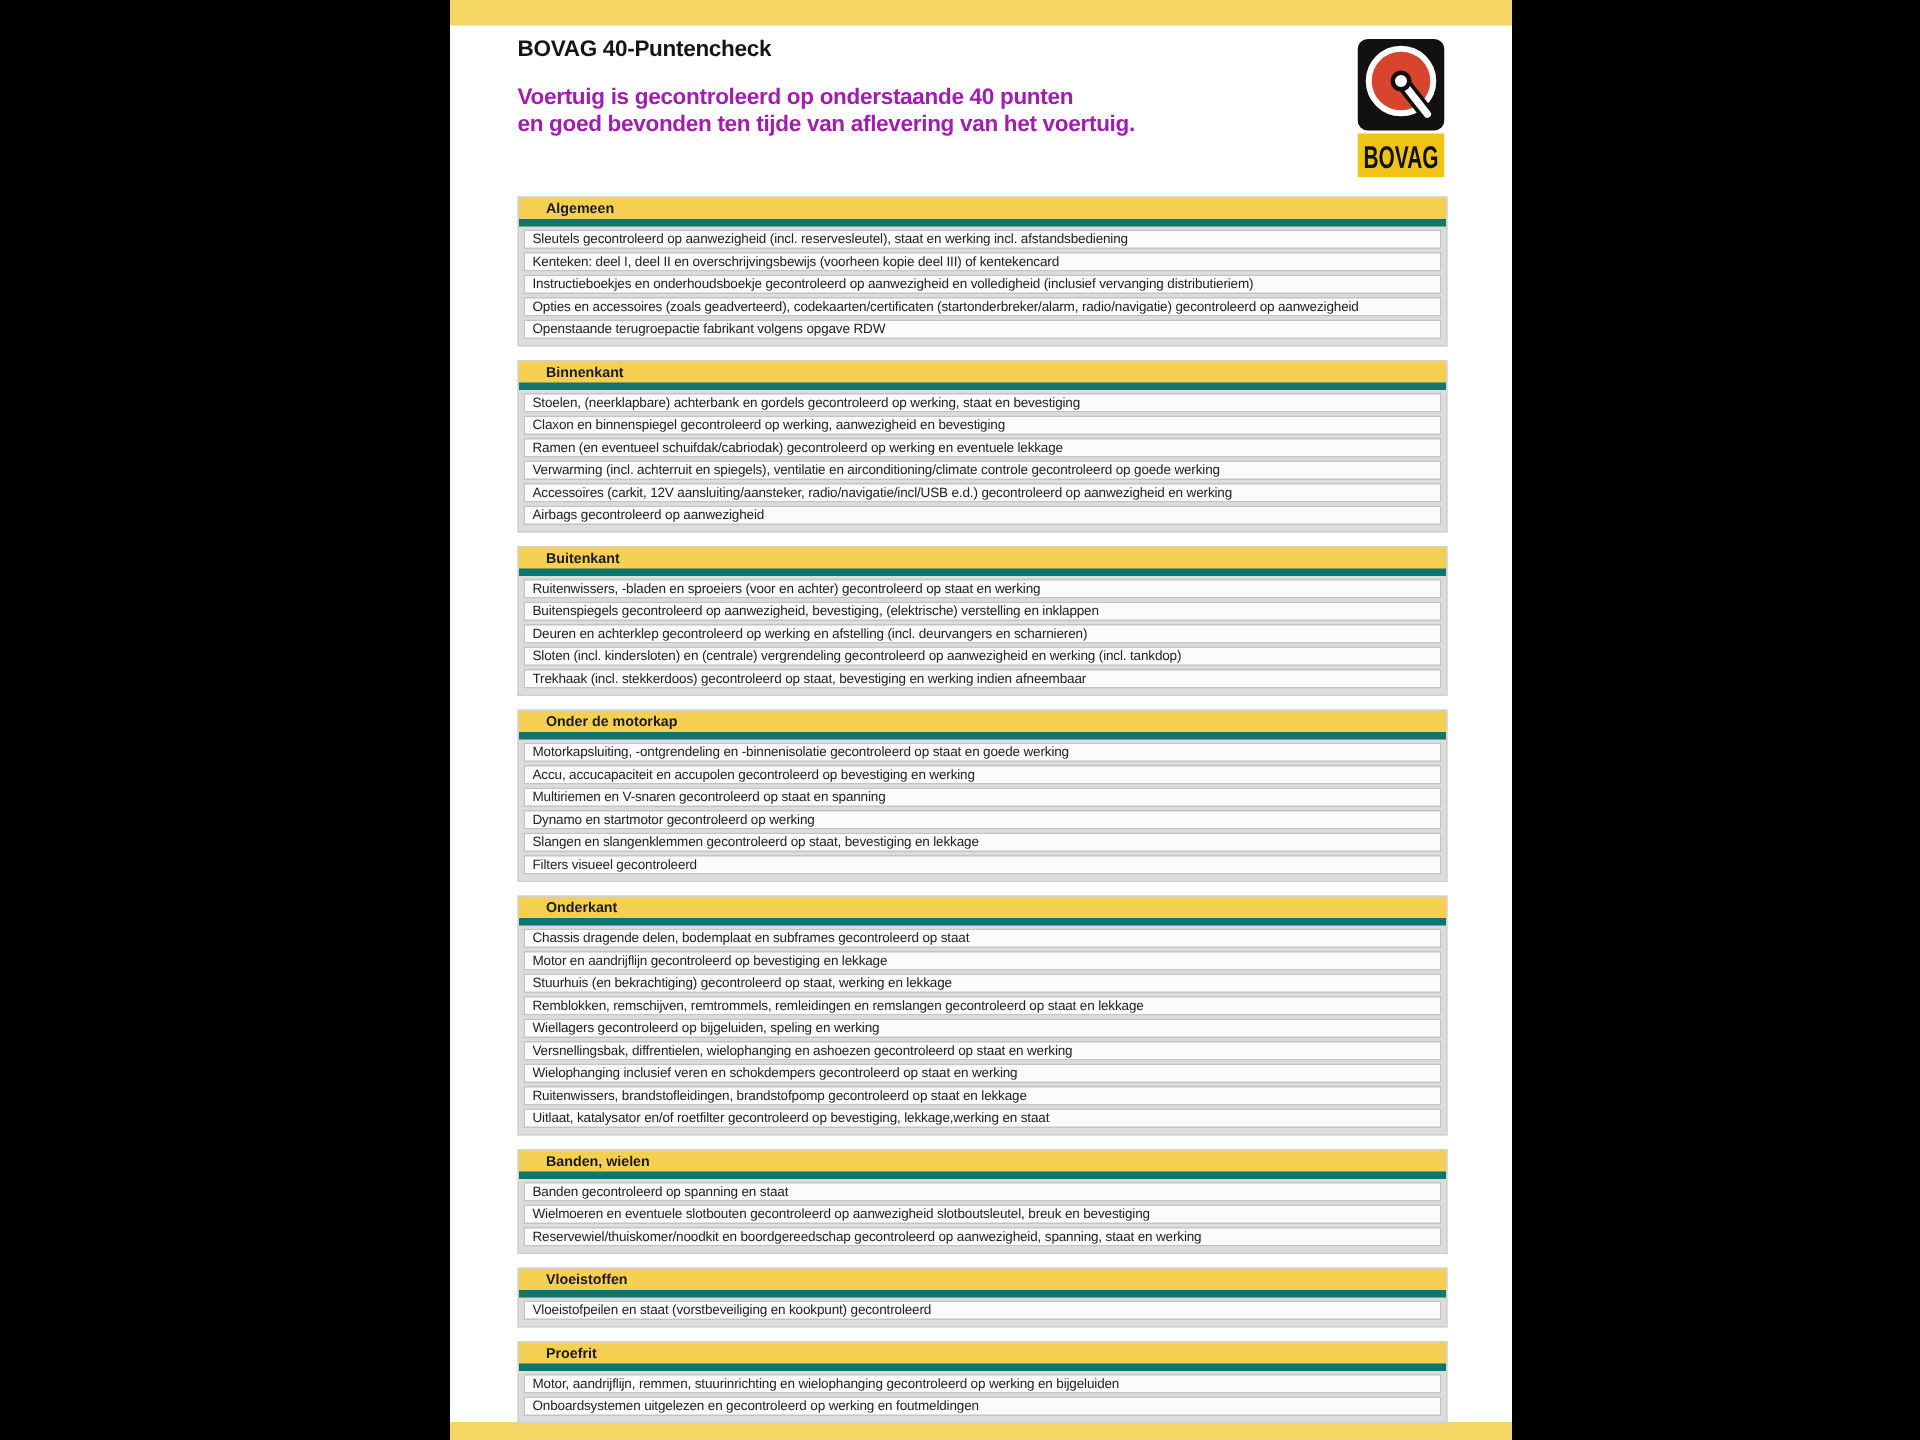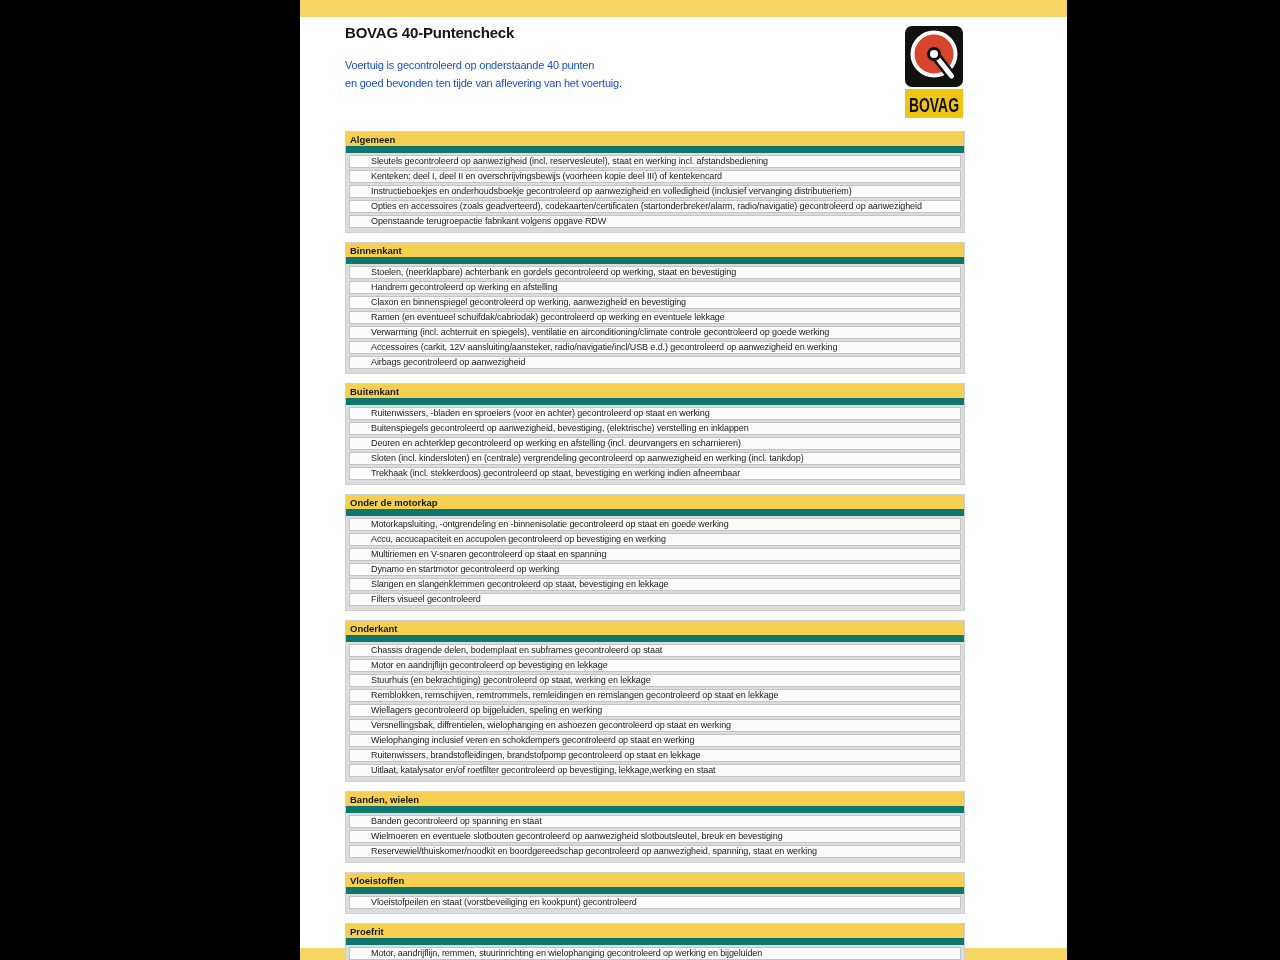--- a/index.html
+++ b/index.html
@@ -1,33 +1,33 @@
 <!DOCTYPE html>
 <html style="--yellow-bar: #f5d665; --yellow-header: #f4cf52; --logo-yellow: #f0c414; --logo-red: #d8442e; --logo-black: #111111;"><head>
 <meta charset="utf-8">
 <style>
   html,body{margin:0;padding:0;}
   body{background:#000;font-family:"Liberation Sans","DejaVu Sans",sans-serif;}
   .stage{position:relative;width:1280px;height:960px;background:#000;overflow:hidden;}
   .letterbox{position:absolute;top:0;height:960px;background:#000;}
   .letterbox.left{left:0;width:300px;}
   .letterbox.right{right:0;width:300px;}
-  .page{position:absolute;left:300px;top:0;width:767px;height:960px;background:#fff;}
+  .page{position:absolute;left:300px;top:0;width:708px;height:960px;background:#fff;}
   .bar{position:absolute;left:0;right:0;background:var(--yellow-bar);}
   .bar.top{top:0;height:17px;}
   .bar.bottom{bottom:0;height:12px;}
   .doc-title{position:absolute;left:45px;top:24px;font-size:15px;font-weight:bold;color:#151515;letter-spacing:-0.2px;}
-  .doc-subtitle{position:absolute;left:45px;top:56px;font-size:11px;font-weight:normal;color:#1d4ed8;line-height:18px;letter-spacing:-0.2px;}
+  .doc-subtitle{position:absolute;left:45px;top:56px;font-size:15px;font-weight:bold;color:#a21caf;line-height:18px;letter-spacing:-0.2px;}
   .logo{position:absolute;left:605px;top:26px;width:58px;height:92px;}
   .content{position:absolute;left:45px;top:131px;width:620px;}
   .section{background:#dcdcdc;margin-bottom:9px;padding:0 0 4px 0;border:1px solid #d0d0d0;}
   .sec-header{background:var(--yellow-header);font-size:9.5px;font-weight:bold;color:#1a1a1a;
-              padding:2px 6px 1px 4px;height:11px;line-height:11px;border-bottom:7px solid #0f766e;}
+              padding:2px 6px 1px 18px;height:11px;line-height:11px;border-bottom:5px solid #0f766e;}
   .row{background:#fbfbfb;border:1px solid #c4c4c4;margin:2px 3px 0 3px;height:11px;line-height:11px;
-       font-size:9px;color:#222;padding:0 21px;white-space:nowrap;overflow:hidden;letter-spacing:-0.1px;}
+       font-size:9px;color:#222;padding:0 5px;white-space:nowrap;overflow:hidden;letter-spacing:-0.1px;}
 </style>
 </head>
 <body>
 
 <div class="stage">
   <div class="letterbox left"></div>
   <div class="letterbox right"></div>
 
   <div class="page">
     <div class="bar top"></div>
@@ -59,21 +59,20 @@
           <div class="sec-header">Algemeen</div>
           <div class="row">Sleutels gecontroleerd op aanwezigheid (incl. reservesleutel), staat en werking incl. afstandsbediening</div>
           <div class="row">Kenteken: deel I, deel II en overschrijvingsbewijs (voorheen kopie deel III) of kentekencard</div>
           <div class="row">Instructieboekjes en onderhoudsboekje gecontroleerd op aanwezigheid en volledigheid (inclusief vervanging distributieriem)</div>
           <div class="row">Opties en accessoires (zoals geadverteerd), codekaarten/certificaten (startonderbreker/alarm, radio/navigatie) gecontroleerd op aanwezigheid</div>
           <div class="row">Openstaande terugroepactie fabrikant volgens opgave RDW</div>
         </div>
         <div class="section">
           <div class="sec-header">Binnenkant</div>
           <div class="row">Stoelen, (neerklapbare) achterbank en gordels gecontroleerd op werking, staat en bevestiging</div>
-          <div class="row">Handrem gecontroleerd op werking en afstelling</div>
           <div class="row">Claxon en binnenspiegel gecontroleerd op werking, aanwezigheid en bevestiging</div>
           <div class="row">Ramen (en eventueel schuifdak/cabriodak) gecontroleerd op werking en eventuele lekkage</div>
           <div class="row">Verwarming (incl. achterruit en spiegels), ventilatie en airconditioning/climate controle gecontroleerd op goede werking</div>
           <div class="row">Accessoires (carkit, 12V aansluiting/aansteker, radio/navigatie/incl/USB e.d.) gecontroleerd op aanwezigheid en werking</div>
           <div class="row">Airbags gecontroleerd op aanwezigheid</div>
         </div>
         <div class="section">
           <div class="sec-header">Buitenkant</div>
           <div class="row">Ruitenwissers, -bladen en sproeiers (voor en achter) gecontroleerd op staat en werking</div>
           <div class="row">Buitenspiegels gecontroleerd op aanwezigheid, bevestiging, (elektrische) verstelling en inklappen</div>

